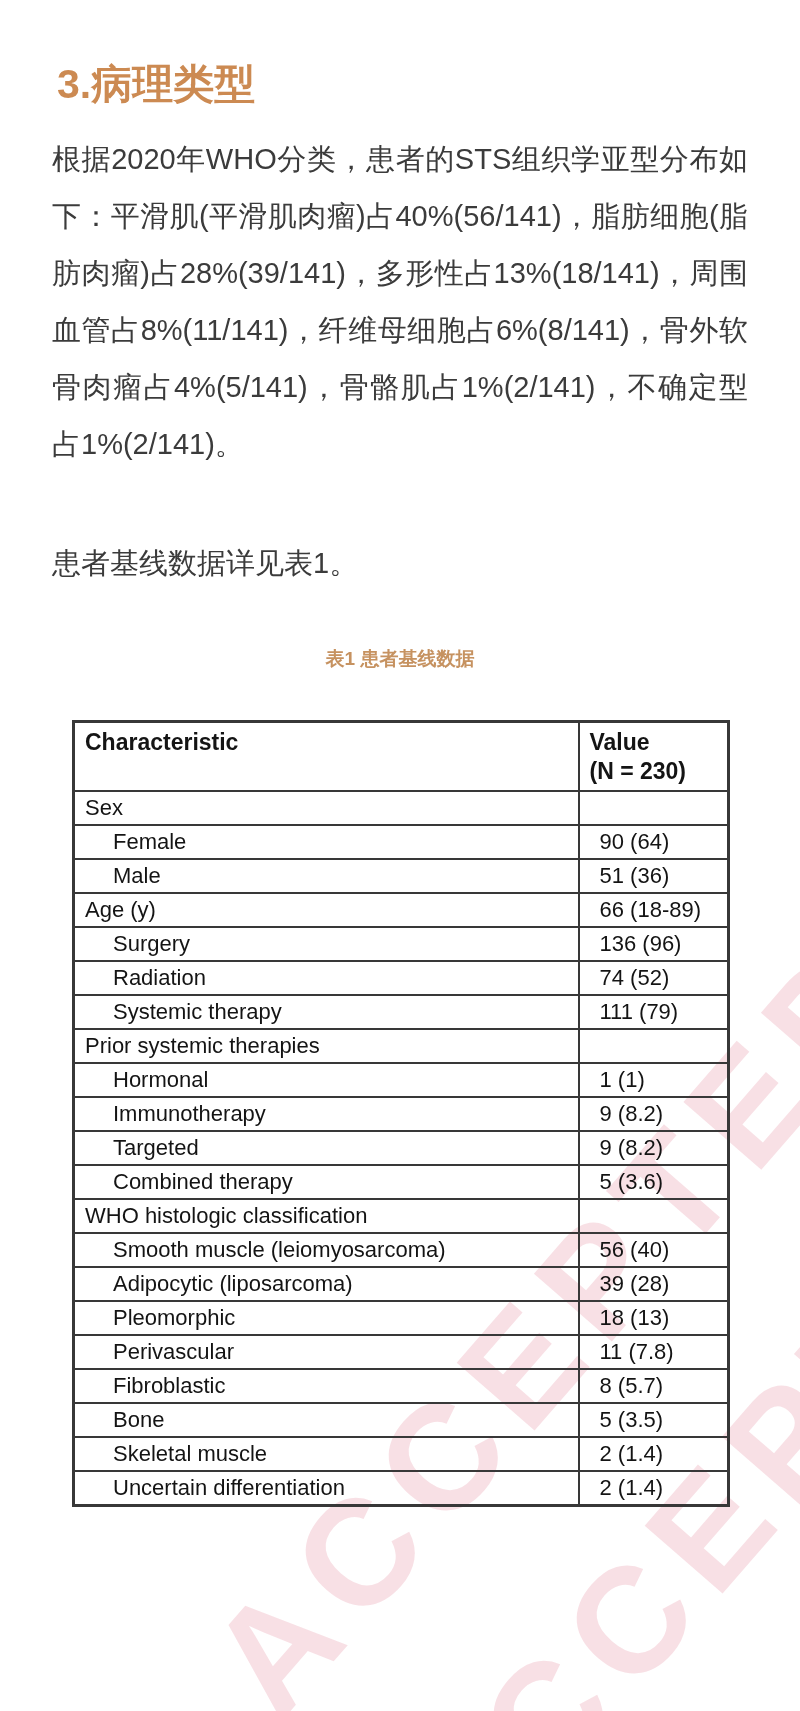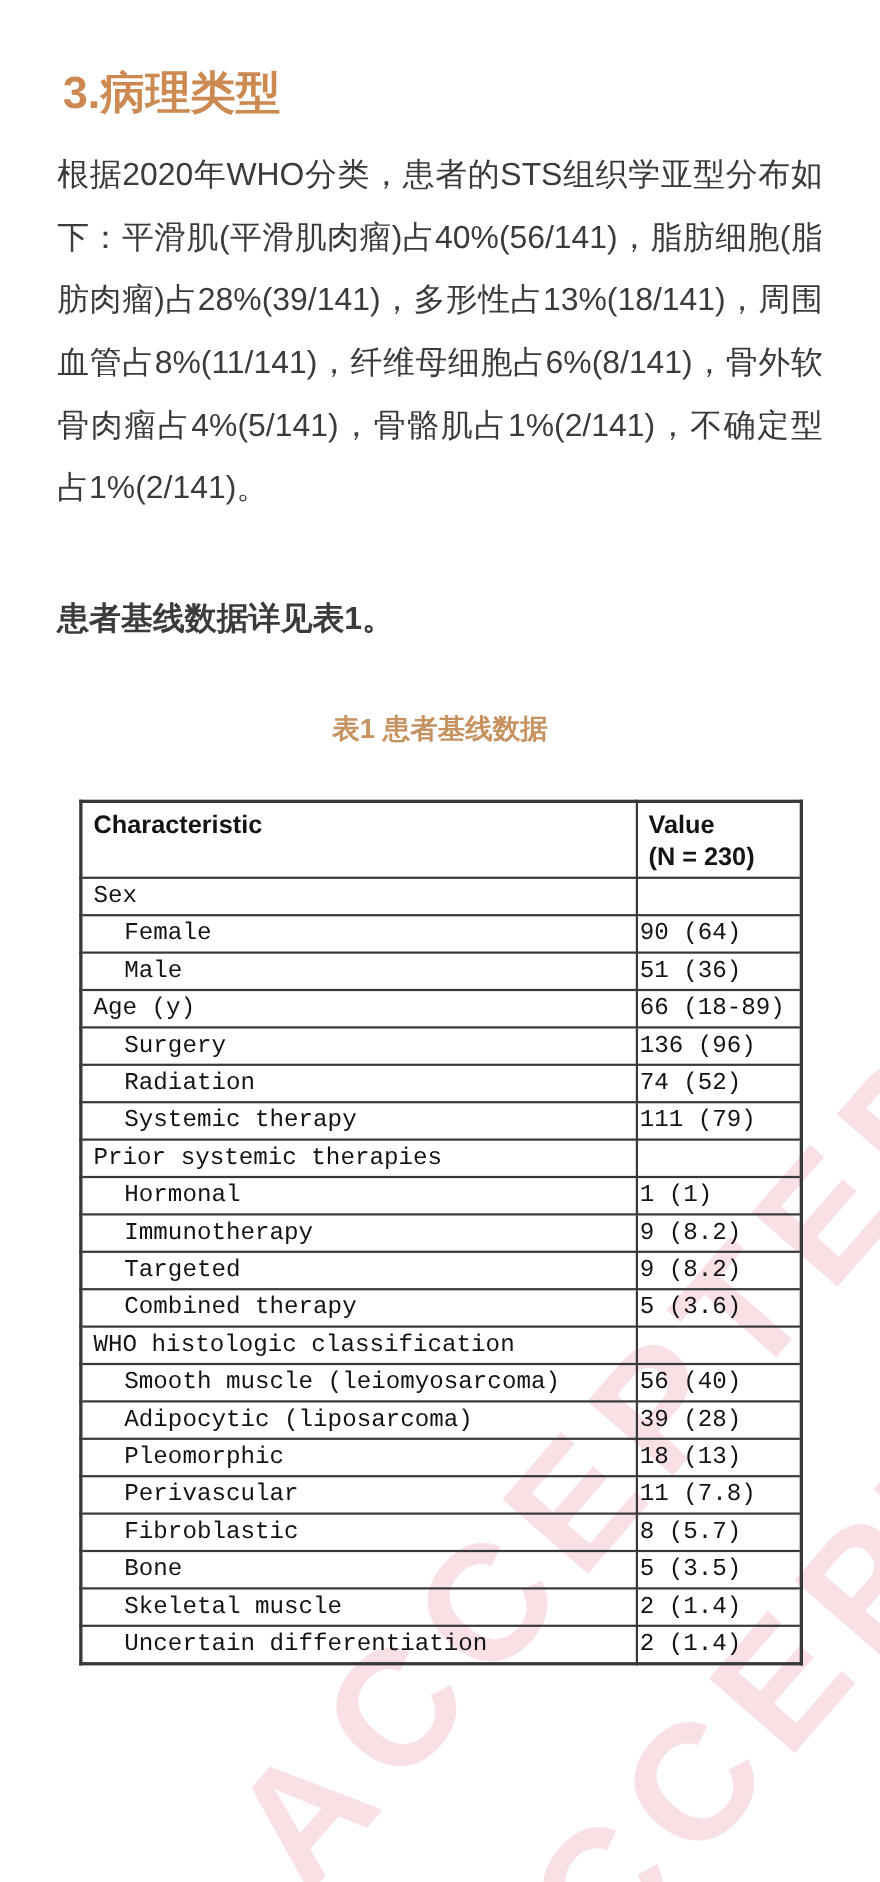--- a/index.html
+++ b/index.html
@@ -36,25 +36,25 @@
   }
   .para{
     margin:22px 52px 0 52px;
     width:696px;
     font-size:29px;
     line-height:57px;
     color:var(--body-text,#3b3b3b);
     text-align:justify;
     text-justify:inter-ideograph;
   }
-  .para2{margin-top:62px;font-weight:bold;}
+  .para2{margin-top:62px;}
   .caption{
     margin-top:54px;
     text-align:center;
-    font-size:25px;
+    font-size:19px;
     font-weight:700;
     color:var(--accent-caption,#c69260);
   }
   
   table.baseline{
     margin:48px 0 0 72px;
     width:655px;
     border-collapse:collapse;
     table-layout:fixed;
     border:3px solid var(--table-border,#383838);
@@ -77,24 +77,23 @@
     height:55px;
     line-height:29px;
   }
   table.baseline td{
     font-size:22px;
     font-weight:400;
     height:30px;
     padding:1px 8px 1px 10px;
     line-height:30px;
     white-space:nowrap;
-    font-family:Liberation Mono, monospace;
   }
   table.baseline td.c1.indent{padding-left:38px;}
-  table.baseline td.c2{padding-left:2px;}
+  table.baseline td.c2{padding-left:20px;}
 </style>
 </head>
 <body>
 
 <div class="page">
 
   <div class="wm-layer">
     <span class="wm wm1">ACCEPTED</span>
     <span class="wm wm2">ACCEPTED</span>
   </div>

